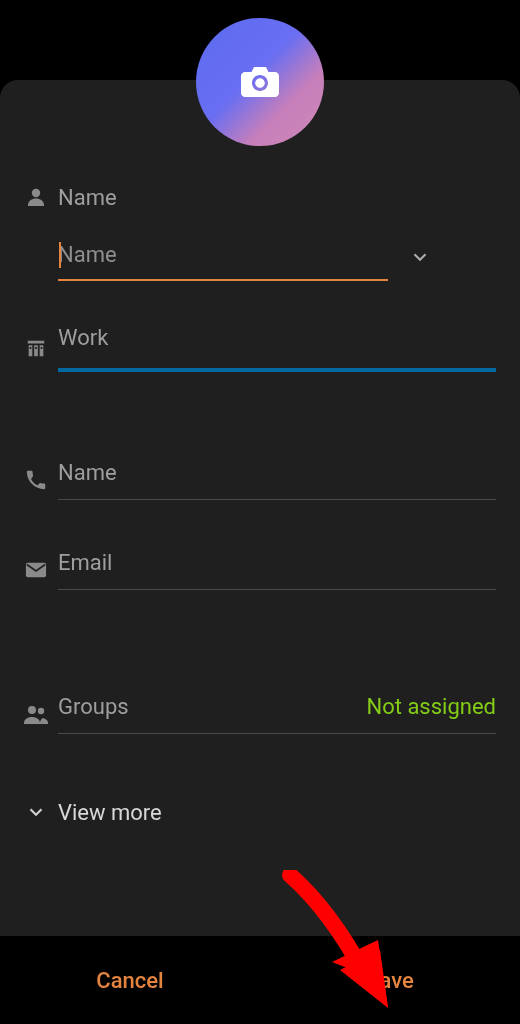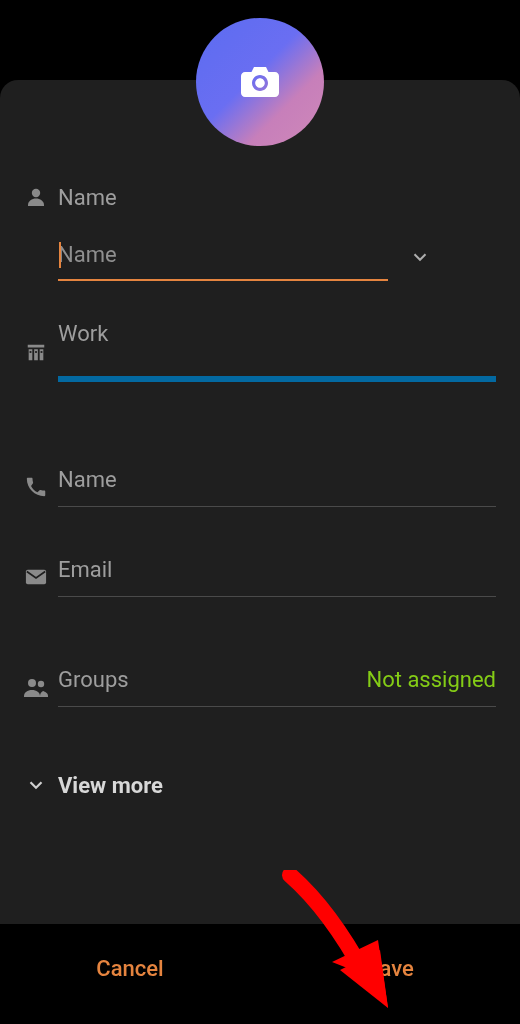--- a/index.html
+++ b/index.html
@@ -98,51 +98,51 @@
     justify-content: center;
     align-items: center;
     color: #9e9e9e;
     cursor: pointer;
   }
   .name-input-block .input-line.active {
     margin-right: 8px;
     max-width: 330px;
   }
   .section-work { margin-top: 40px; }
-  .work-row .label-col { padding-bottom: 30px; border-bottom: 6px solid #0369a1; margin-right: 4px;}
+  .work-row .label-col { padding-bottom: 18px; border-bottom: 4px solid #0369a1; margin-right: 4px;}
   .gap-big { height: 78px; }
   .phone-row .label-col,
   .email-row .label-col,
   .groups-row .body-col {
     padding-bottom: 14px;
     border-bottom: 1px solid #4a4a4a;
     margin-right: 4px;
   }
   .email-row { margin-top: 36px; }
-  .groups-row { margin-top: 56px; }
+  .groups-row { margin-top: 90px; }
   .body-col {
     flex: 1;
     display: flex;
     justify-content: space-between;
     align-items: center;
     font-size: 22px;
   }
   .groups-label { color: #9e9e9e; }
   .groups-value { color: #84cc16; font-size: 22px; }
   .viewmore-row {
     margin-top: 44px;
     cursor: pointer;
   }
   .viewmore-row .icon-col { color: #d0d0d0; }
-  .viewmore-row .label-col { color: #d8d8d8; font-weight: bold; }
+  .viewmore-row .label-col { color: #d8d8d8; }
   .bottom-bar {
     position: absolute;
     left: 0;
     right: 0;
-    bottom: 12px;
+    bottom: 0;
     height: 88px;
     background: #000;
     display: flex;
   }
   .bottom-btn {
     flex: 1;
     display: flex;
     align-items: center;
     justify-content: center;
     color: #e5843f;

